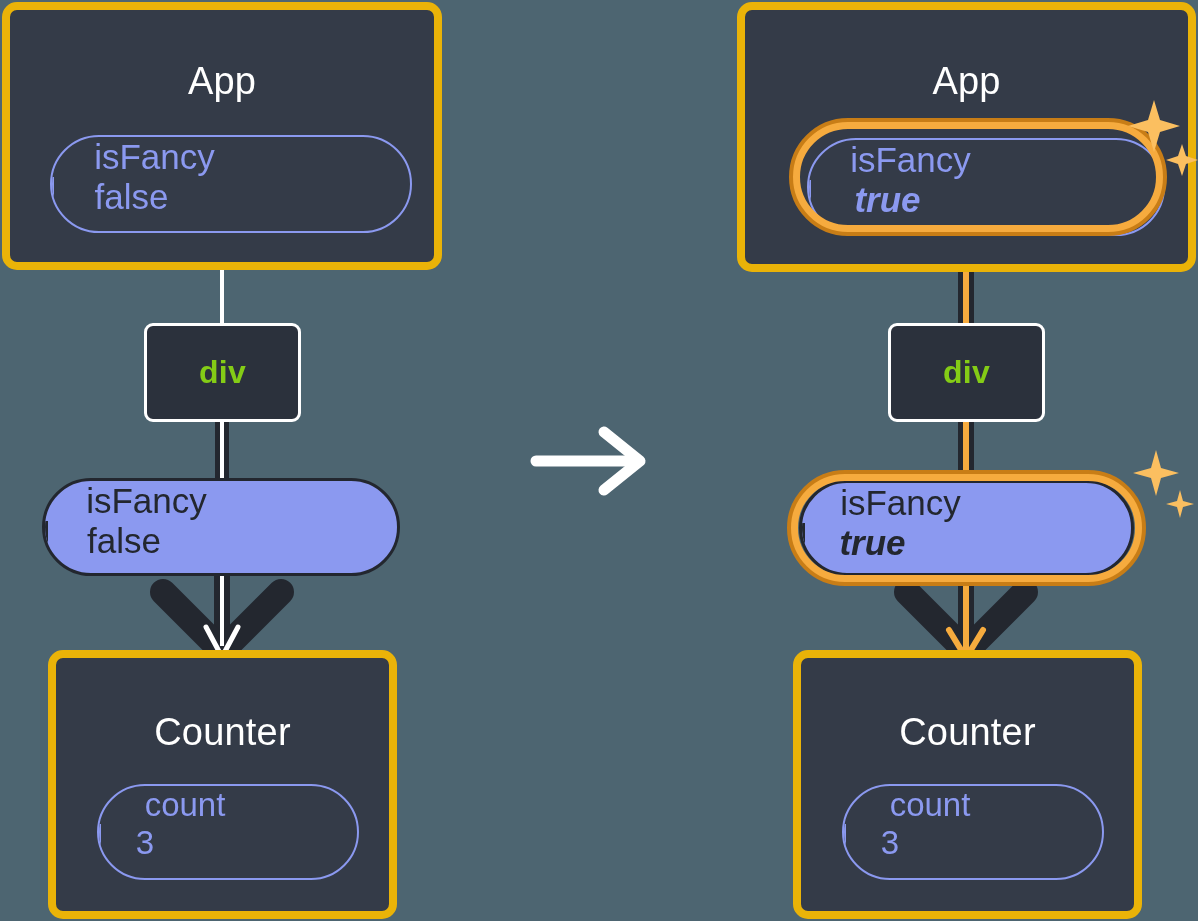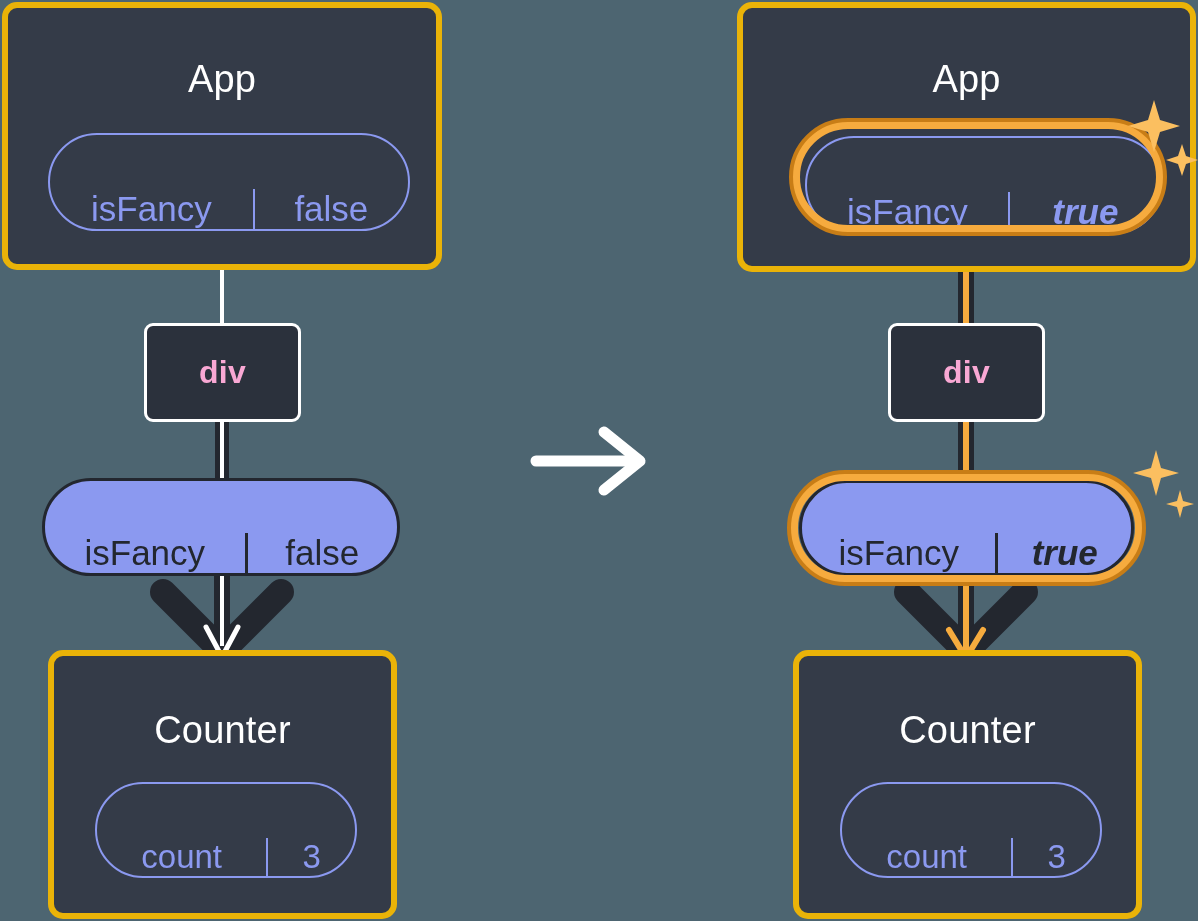--- a/index.html
+++ b/index.html
@@ -8,54 +8,55 @@
     background:#4d6571;
     font-family:"Liberation Sans", sans-serif;
     overflow:hidden;
   }
   #stage{position:relative;width:1198px;height:921px;}
 
   
   .card{
     position:absolute;
     background:#343b48;
-    border:6px solid #eab308;
+    border:8px solid #eab308;
     border-radius:15px;
     box-sizing:border-box;
   }
   .card-title{
     position:absolute;
     left:0;right:0;
     text-align:center;
     color:#ffffff;
     font-size:38px;
     font-weight:400;
     letter-spacing:.2px;
     white-space:nowrap;
   }
   .dom-box{
     position:absolute;
     background:#2b313c;
     border:3px solid #ffffff;
     border-radius:9px;
     box-sizing:border-box;
     display:flex;align-items:center;justify-content:center;
-    color:#f9a8d4;
+    color:#84cc16;
     font-size:32px;font-weight:700;
     letter-spacing:.3px;
   }
 
   
   .pill{
     position:absolute;
     box-sizing:border-box;
     display:flex;
-    align-items:flex-end;
+    align-items:flex-start;
     border-radius:999px;
     overflow:hidden;
+    flex-direction:column;
   }
   .pill .seg{
     display:flex;align-items:center;justify-content:center;
     white-space:nowrap;
     box-sizing:border-box;
   }
 
   
   .pill.outline{
     border:2px solid #8b99f0;

